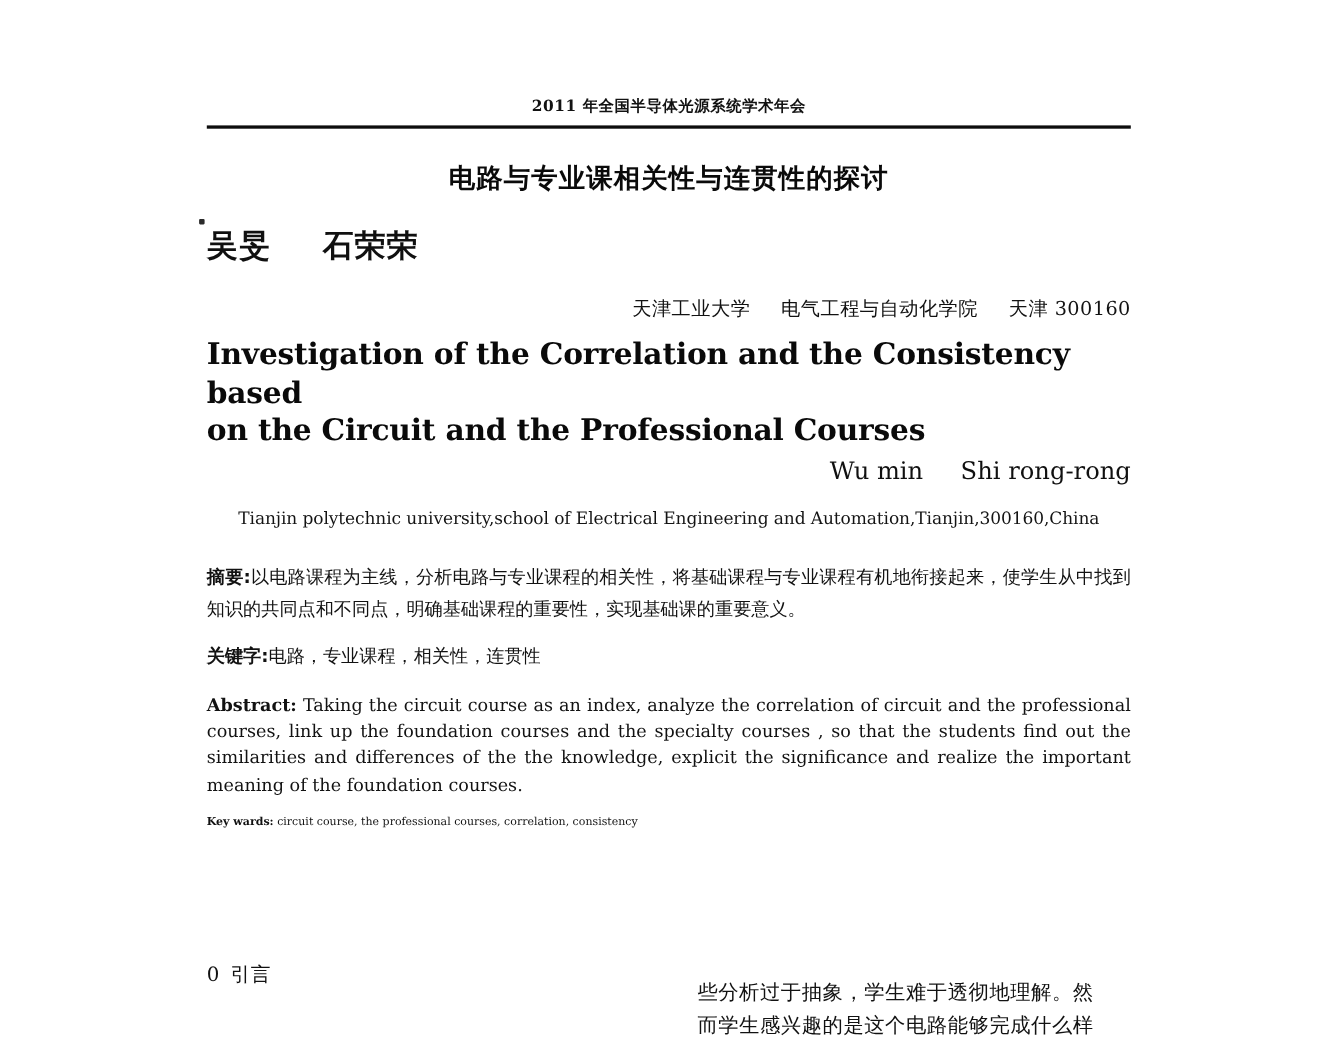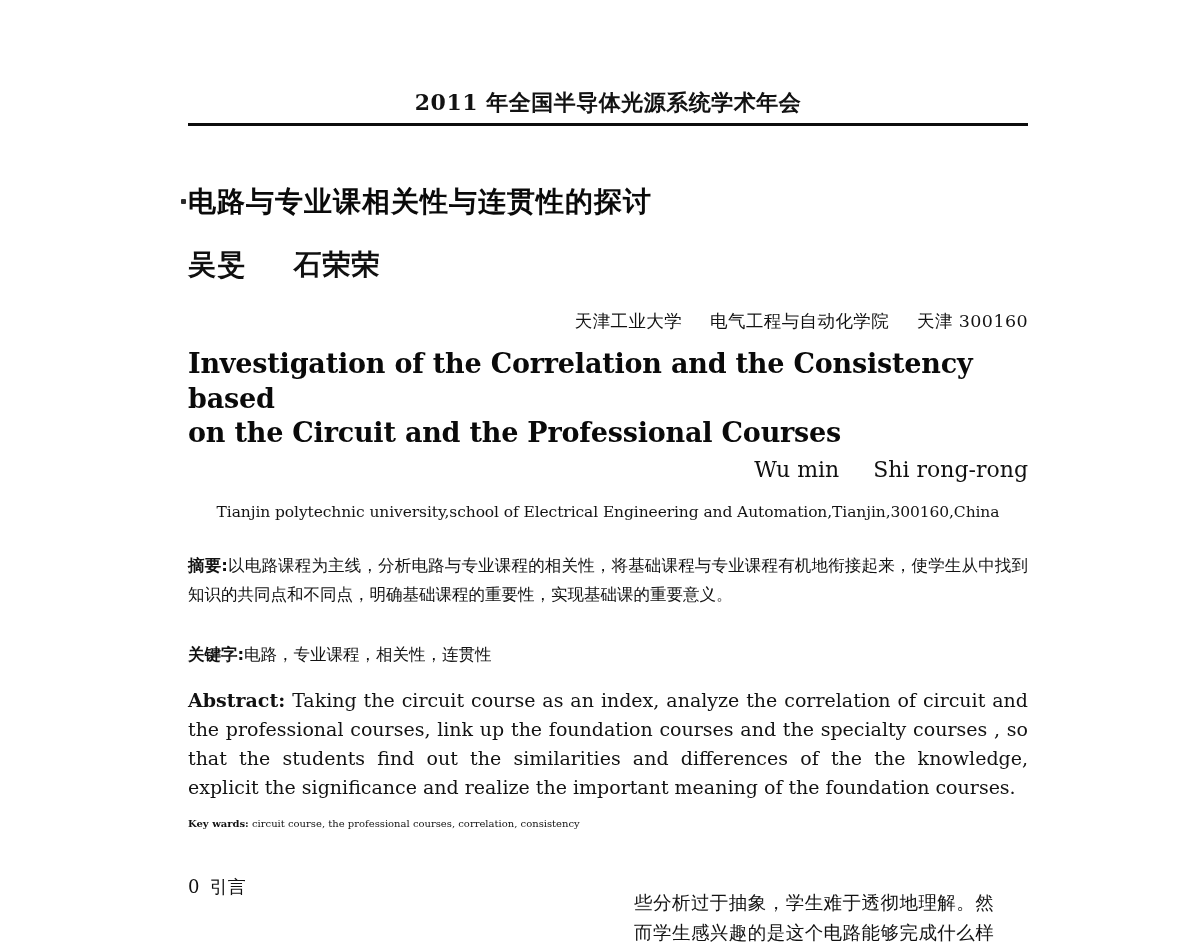--- a/index.html
+++ b/index.html
@@ -32,42 +32,42 @@
     left: 188px;
     top: 0;
     width: 840px;
   }
 
   
   .running-head {
     text-align: center;
     font-family: "DejaVu Serif", serif;
     font-weight: 700;
-    font-size: 22px;
+    font-size: 14px;
     letter-spacing: 0.5px;
     color: #121212;
     margin-top: 90px;
     line-height: 1.1;
   }
   .head-rule {
     margin-top: 9px;
     height: 3px;
     background: #0d0d0d;
     width: 840px;
   }
 
   
   .cn-title {
-    text-align: left;
-    font-family: "DejaVu Sans", sans-serif;
-    font-weight: 700;
-    font-size: 28px;
+    text-align: center;
+    font-family: "DejaVu Sans", sans-serif;
+    font-weight: 700;
+    font-size: 24px;
     letter-spacing: 1px;
     color: #0a0a0a;
-    margin-top: 60px;
+    margin-top: 32px;
     line-height: 1.15;
   }
 
   
   .cn-authors {
     text-align: left;
     font-family: "DejaVu Sans", sans-serif;
     font-weight: 600;
     font-size: 28px;
     letter-spacing: 1px;
@@ -126,35 +126,35 @@
     line-height: 1.78;
     color: #121212;
     text-align: justify;
   }
   .abs-block .lead {
     font-family: "DejaVu Sans", sans-serif;
     font-weight: 700;
   }
 
   .kw-block {
-    margin-top: 32px;
+    margin-top: 16px;
     font-family: "DejaVu Serif", serif;
     font-size: 16.5px;
     line-height: 1.6;
     color: #121212;
   }
   .kw-block .lead {
     font-family: "DejaVu Sans", sans-serif;
     font-weight: 700;
   }
 
   .en-abs-block {
     margin-top: 18px;
     font-family: "DejaVu Serif", serif;
-    font-size: 19px;
+    font-size: 16px;
     line-height: 1.52;
     color: #121212;
     text-align: justify;
   }
   .en-abs-block .lead {
     font-weight: 700;
   }
   .en-kw-block {
     margin-top: 14px;
     font-family: "DejaVu Serif", serif;

